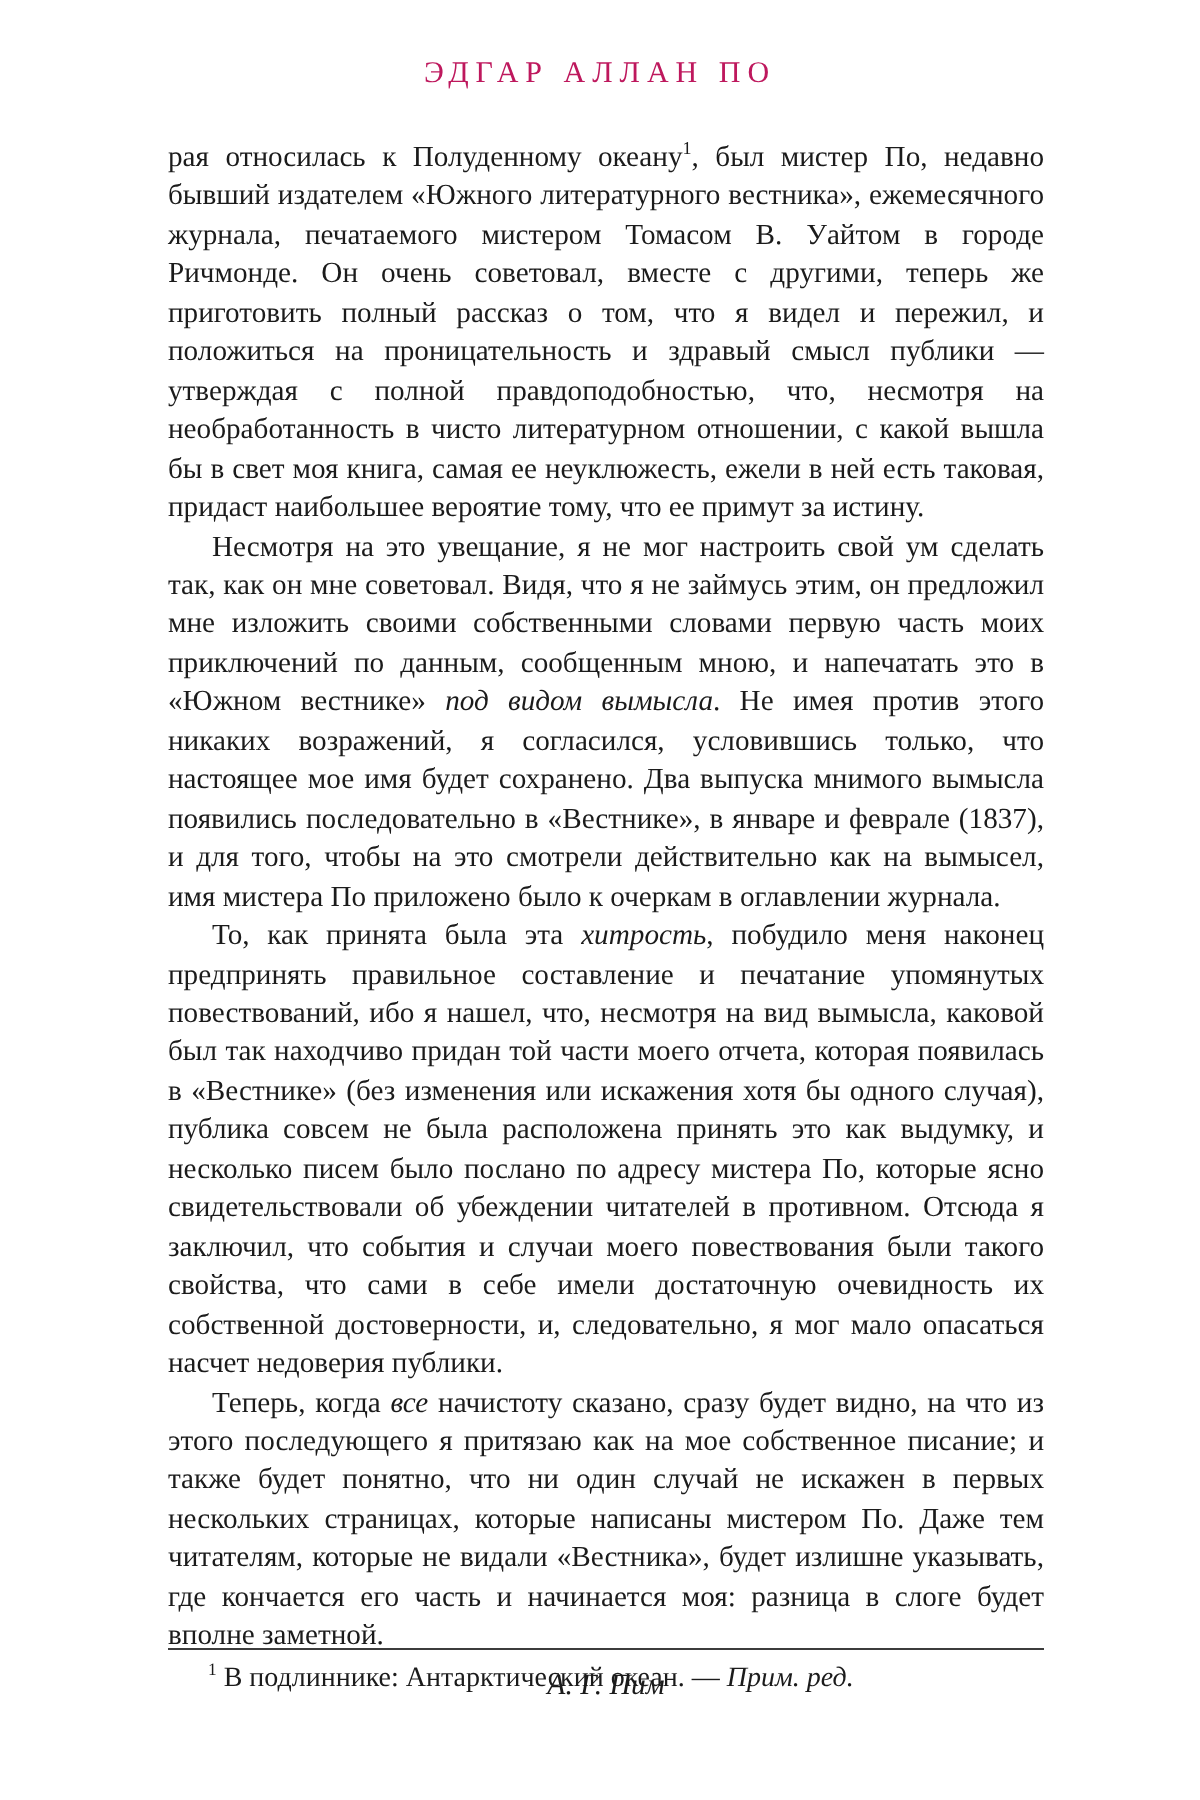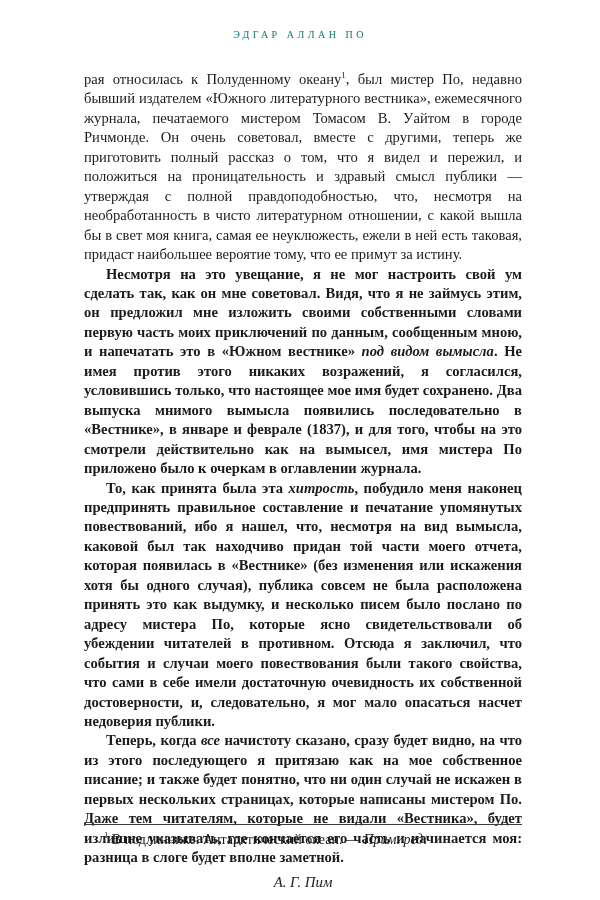--- a/index.html
+++ b/index.html
@@ -16,40 +16,39 @@
     color: #1b1b1b;
     font-family: "Liberation Serif", "DejaVu Serif", serif;
     overflow: hidden;
   }
   .running-head {
     position: absolute;
     top: 29px;
     left: 0;
     width: 100%;
     text-align: center;
-    font-size: 10px;
+    font-size: 15px;
     letter-spacing: 3.5px;
     font-weight: 400;
-    color: #0f766e;
+    color: #be185d;
   }
   .text-col {
     position: absolute;
     left: 84px;
     top: 70px;
     width: 438px;
   }
   .text-col p.para {
     margin: 0;
     text-align: justify;
     font-size: 14.6px;
     line-height: 19.45px;
   }
   .text-col p.para.indent {
     text-indent: 22px;
-    font-weight: bold;
   }
   i { font-style: italic; }
   sup {
     font-size: 0.62em;
     vertical-align: super;
     line-height: 0;
   }
   .signature {
     margin-top: 4px;
     text-align: center;

